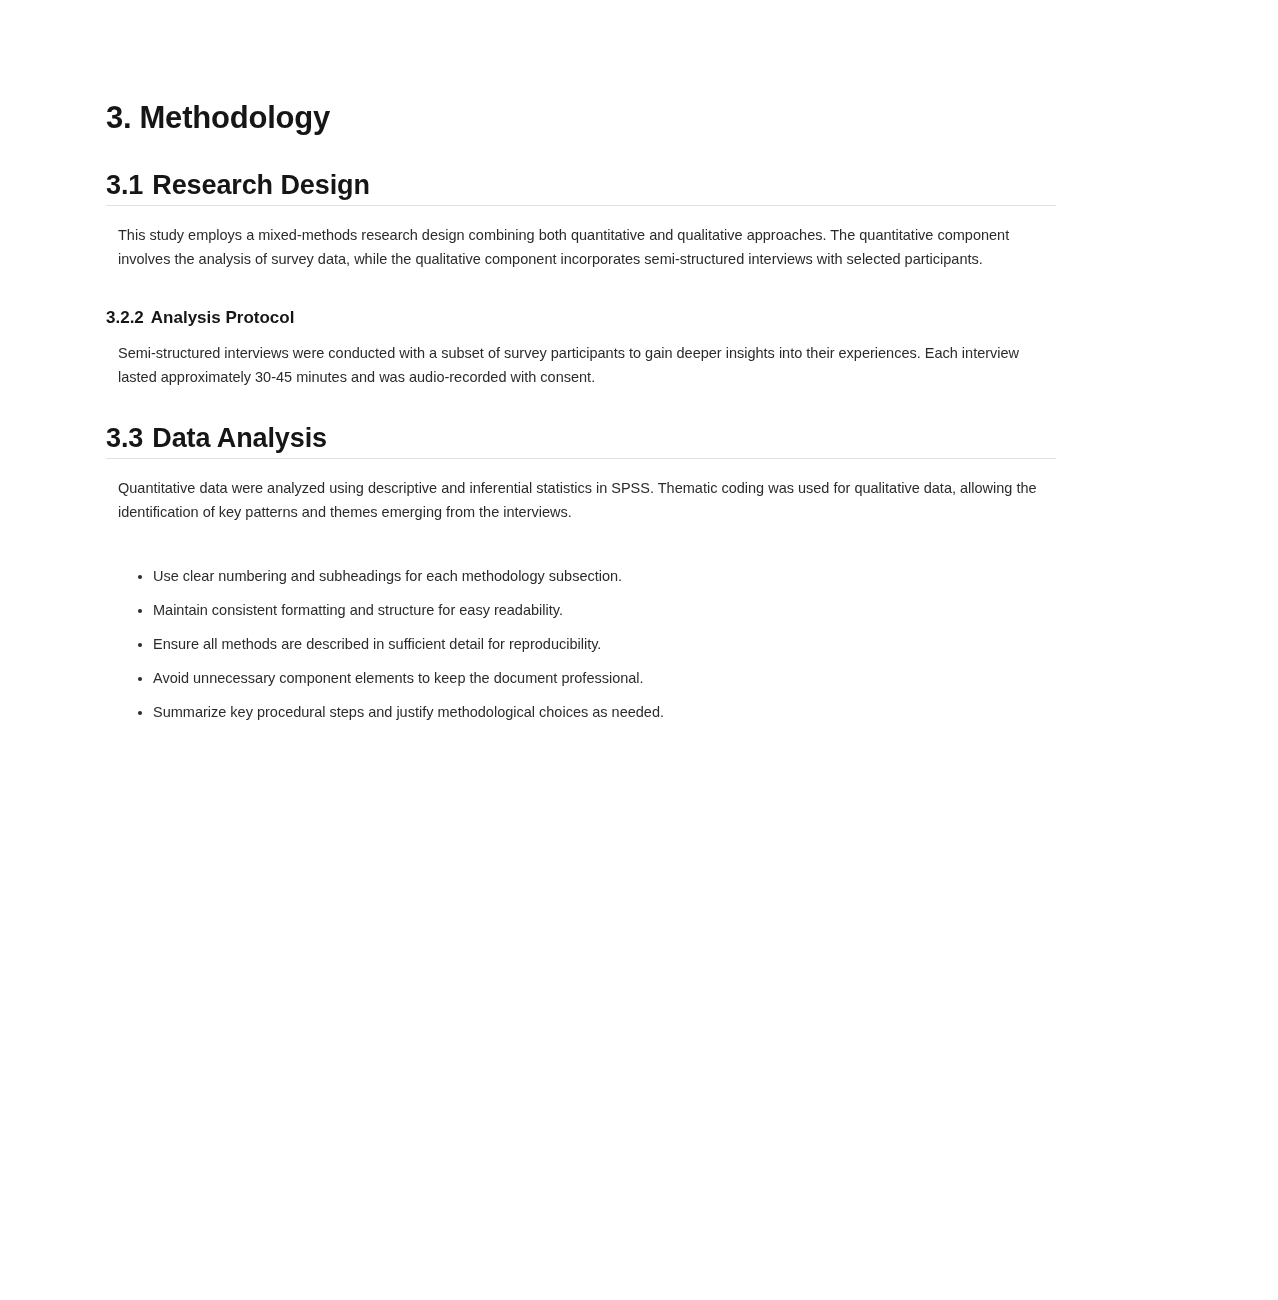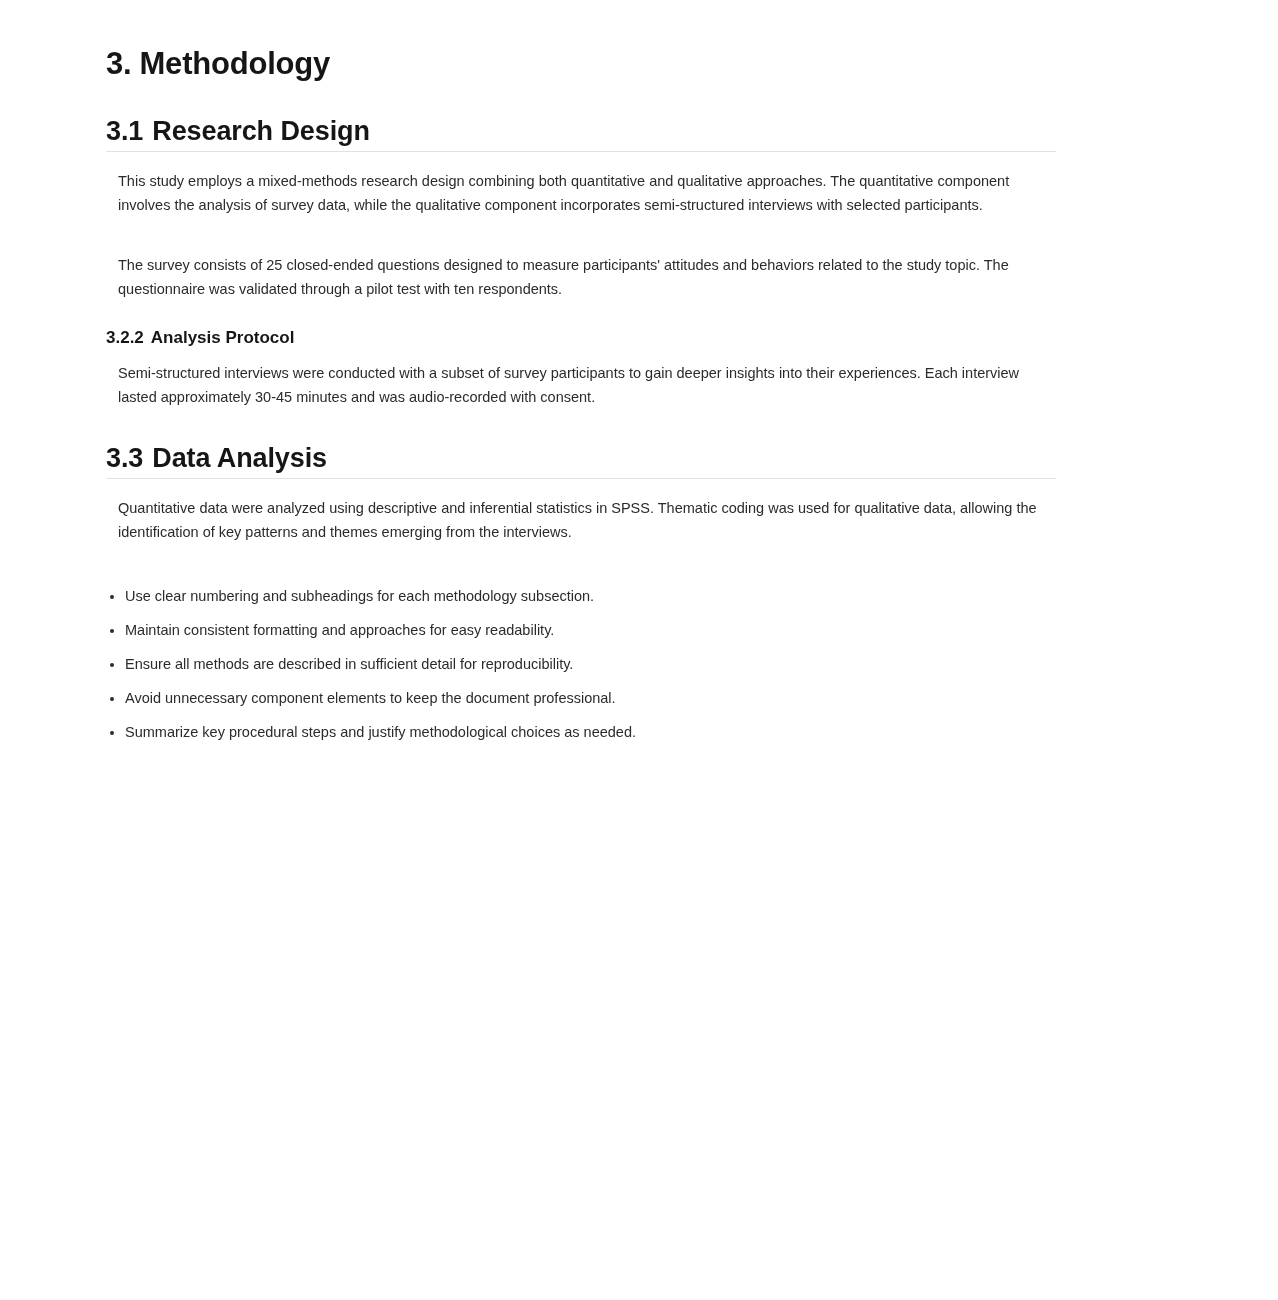--- a/index.html
+++ b/index.html
@@ -11,21 +11,21 @@
     overflow: hidden;
   }
   body {
     font-family: "Liberation Sans", sans-serif;
     color: #292929;
     -webkit-font-smoothing: antialiased;
   }
   .page {
     box-sizing: border-box;
     width: 1162px;
-    padding: 46px 106px 0 106px;
+    padding: 100px 106px 0 106px;
   }
   h1 {
     font-size: 31px;
     line-height: 1.15;
     font-weight: 700;
     color: #161616;
     margin: 0;
     letter-spacing: -0.2px;
   }
   h1 .num { margin-right: 8px; }
@@ -59,49 +59,49 @@
   ul.guidelines {
     margin: 40px 0 0 0;
     padding: 0 0 0 19px;
     list-style: disc;
   }
   ul.guidelines li {
     font-size: 14.5px;
     line-height: 25px;
     color: #2b2b2b;
     margin-bottom: 9px;
+    margin-left: 28px;
   }
   ul.guidelines li:last-child { margin-bottom: 0; }
 </style>
 </head>
 <body>
 
 <div class="page">
 
   <h1><span class="num">3.</span><span>Methodology</span></h1>
 
   <section class="h2block">
     <h2><span class="num">3.1</span><span>Research Design</span></h2>
     <p>This study employs a mixed-methods research design combining both quantitative and qualitative approaches. The quantitative component involves the analysis of survey data, while the qualitative component incorporates semi-structured interviews with selected participants.</p>
   </section>
 
   <section class="h2block">
 
-    <p>The survey consists of 25 closed-ended questions designed to measure participants' attitudes and behaviors related to the study topic. The questionnaire was validated through a pilot test with ten respondents.</p>
 
     <h3><span class="num">3.2.2</span><span>Analysis Protocol</span></h3>
     <p>Semi-structured interviews were conducted with a subset of survey participants to gain deeper insights into their experiences. Each interview lasted approximately 30-45 minutes and was audio-recorded with consent.</p>
   </section>
 
   <section class="h2block">
     <h2><span class="num">3.3</span><span>Data Analysis</span></h2>
     <p>Quantitative data were analyzed using descriptive and inferential statistics in SPSS. Thematic coding was used for qualitative data, allowing the identification of key patterns and themes emerging from the interviews.</p>
   </section>
 
   <ul class="guidelines">
     <li>Use clear numbering and subheadings for each methodology subsection.</li>
-    <li>Maintain consistent formatting and approaches for easy readability.</li>
+    <li>Maintain consistent formatting and structure for easy readability.</li>
     <li>Ensure all methods are described in sufficient detail for reproducibility.</li>
     <li>Avoid unnecessary component elements to keep the document professional.</li>
     <li>Summarize key procedural steps and justify methodological choices as needed.</li>
   </ul>
 
 </div>
 
 </body></html>

